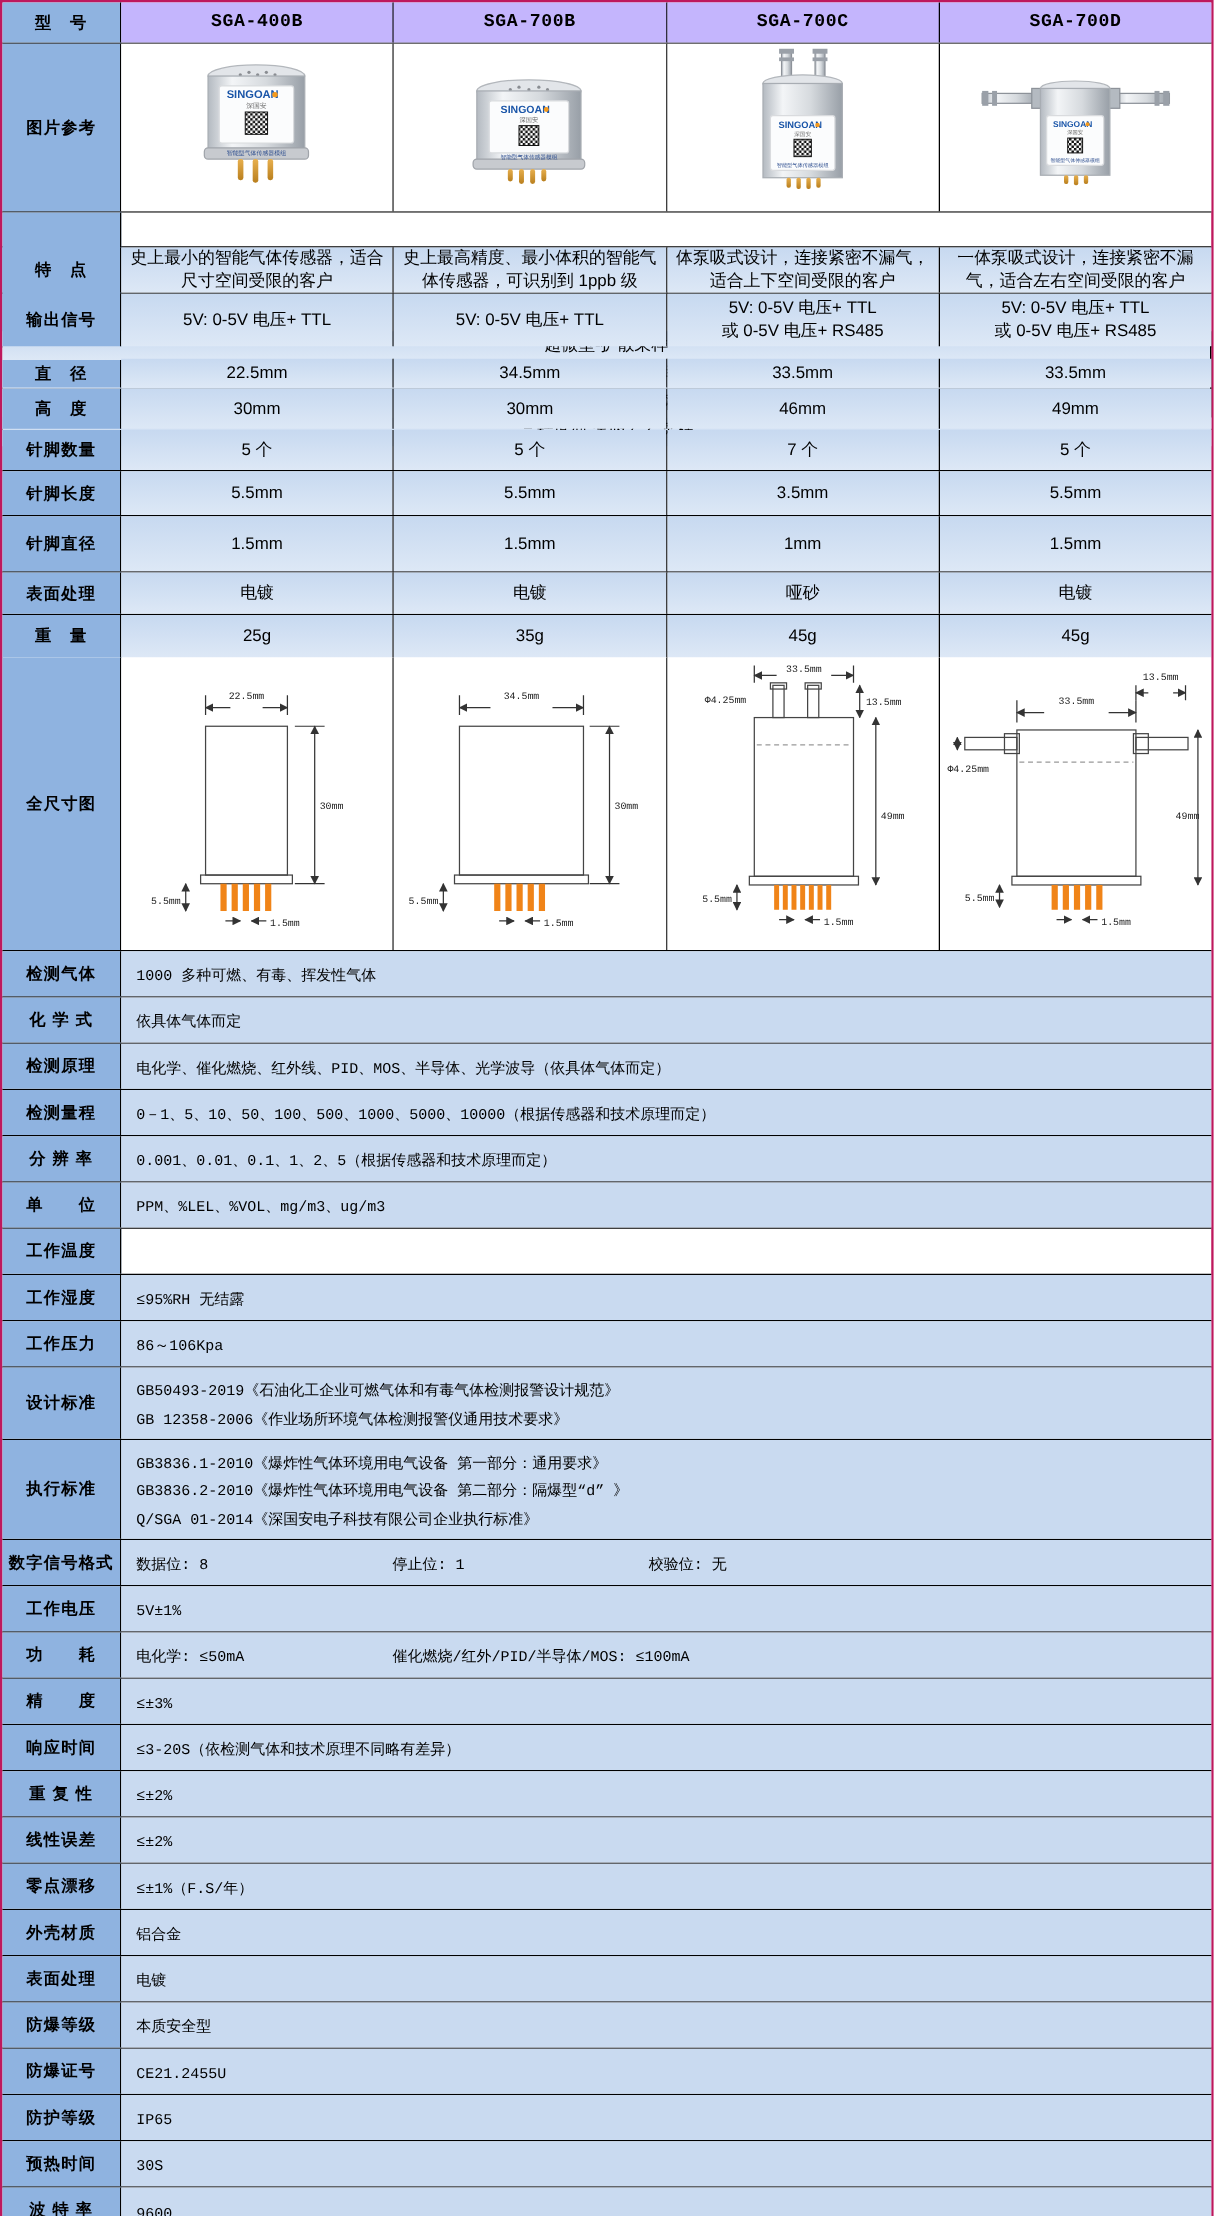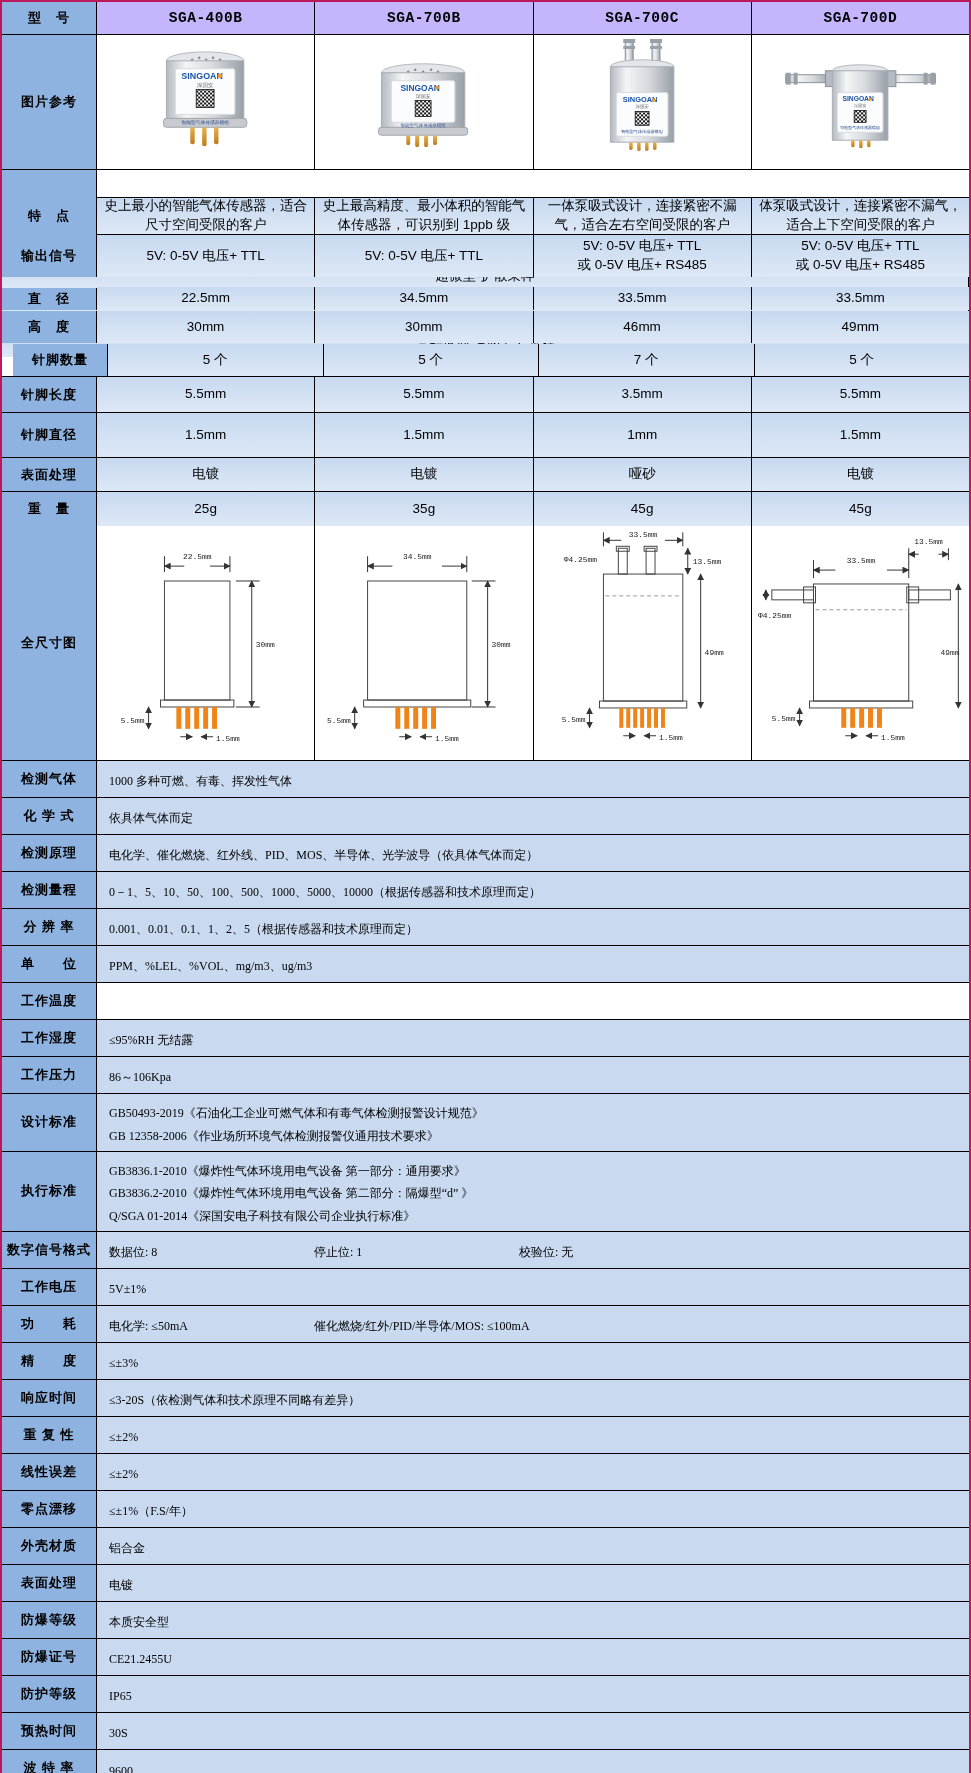--- a/index.html
+++ b/index.html
@@ -27,21 +27,21 @@
     font-weight:bold;font-size:14.5px;letter-spacing:.5px;white-space:nowrap;
   }
   .image-row{height:135px;}
   .image-row .val-cell{background:#fff;padding:0;overflow:hidden;}
   .size-row{height:235px;}
   .size-row .val-cell{background:#fff;padding:0;overflow:hidden;}
   .full-row{min-height:37px;}
   .full-row .val-cell{
     background:#c9daf0;flex-direction:column;align-items:flex-start;justify-content:center;
     text-align:left;padding:8px 8px 3px 12px;
-    font-family:Liberation Serif, serif;font-size:12px;line-height:1.9;
+    font-family:Liberation Mono, monospace;font-size:12px;line-height:1.9;
   }
   .line{display:block;}
   .line .seg{display:inline-block;}
   .line .seg:not(:only-child){min-width:205px;}
   svg{display:block;}
   .photo-svg,.dim-svg{width:100%;height:100%;}
   .dim-text-sm{font-family:"Liberation Mono",monospace;font-size:8px;fill:#222;}
   .brand-text{font-family:"Liberation Sans",sans-serif;font-weight:bold;fill:#1a55a8;}
   .brand-cn{font-family:"Liberation Sans",sans-serif;fill:#666;}
   .caption-text{font-family:"Liberation Sans",sans-serif;fill:#2a4b8d;}
@@ -186,22 +186,22 @@
     <div class="val-cell">超微型-扩散采样</div>
     <div class="val-cell">高精度型-扩散采样</div>
     <div class="val-cell">高精度型-泵吸上下采样</div>
     <div class="val-cell">高精度型-泵吸左右采样</div>
   </div>
 
   <div class="t-row comp-row" style="height: 37px;">
     <div class="label-cell">特　点</div>
     <div class="val-cell">史上最小的智能气体传感器，适合尺寸空间受限的客户</div>
     <div class="val-cell">史上最高精度、最小体积的智能气体传感器，可识别到 1ppb 级</div>
+    <div class="val-cell">体泵吸式设计，连接紧密不漏气，适合上下空间受限的客户</div>
     <div class="val-cell">一体泵吸式设计，连接紧密不漏气，适合左右空间受限的客户</div>
-    <div class="val-cell">体泵吸式设计，连接紧密不漏气，适合上下空间受限的客户</div>
   </div>
 
   <div class="t-row comp-row" style="height: 43px;">
     <div class="label-cell">输出信号</div>
     <div class="val-cell">5V: 0-5V 电压+ TTL</div>
     <div class="val-cell">5V: 0-5V 电压+ TTL</div>
     <div class="val-cell">5V: 0-5V 电压+ TTL
 或 0-5V 电压+ RS485</div>
     <div class="val-cell">5V: 0-5V 电压+ TTL
 或 0-5V 电压+ RS485</div>
@@ -216,21 +216,21 @@
   </div>
 
   <div class="t-row comp-row" style="height: 33px;">
     <div class="label-cell">高　度</div>
     <div class="val-cell">30mm</div>
     <div class="val-cell">30mm</div>
     <div class="val-cell">46mm</div>
     <div class="val-cell">49mm</div>
   </div>
 
-  <div class="t-row comp-row" style="height: 33px; padding-left: 11px;">
+  <div class="t-row comp-row" style="height: 33px;">
     <div class="label-cell">针脚数量</div>
     <div class="val-cell">5 个</div>
     <div class="val-cell">5 个</div>
     <div class="val-cell">7 个</div>
     <div class="val-cell">5 个</div>
   </div>
 
   <div class="t-row comp-row" style="height: 36px;">
     <div class="label-cell">针脚长度</div>
     <div class="val-cell">5.5mm</div>

